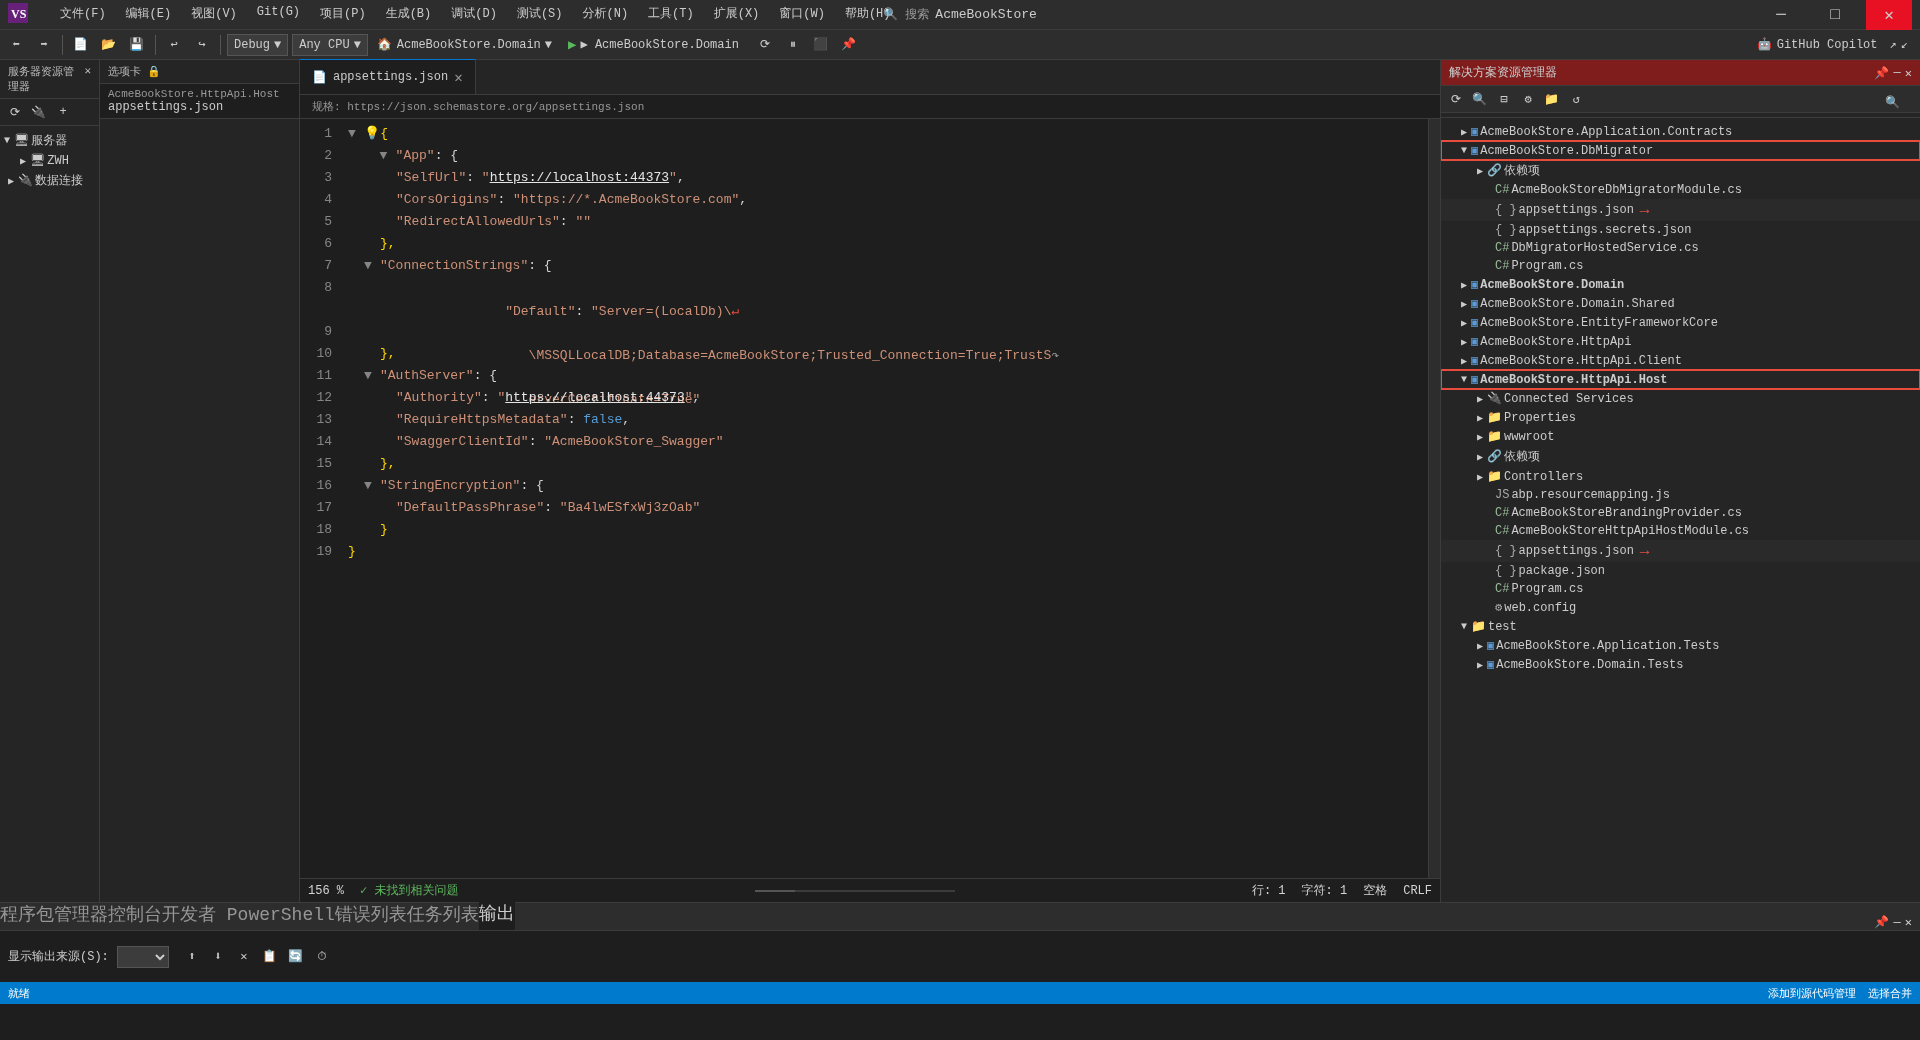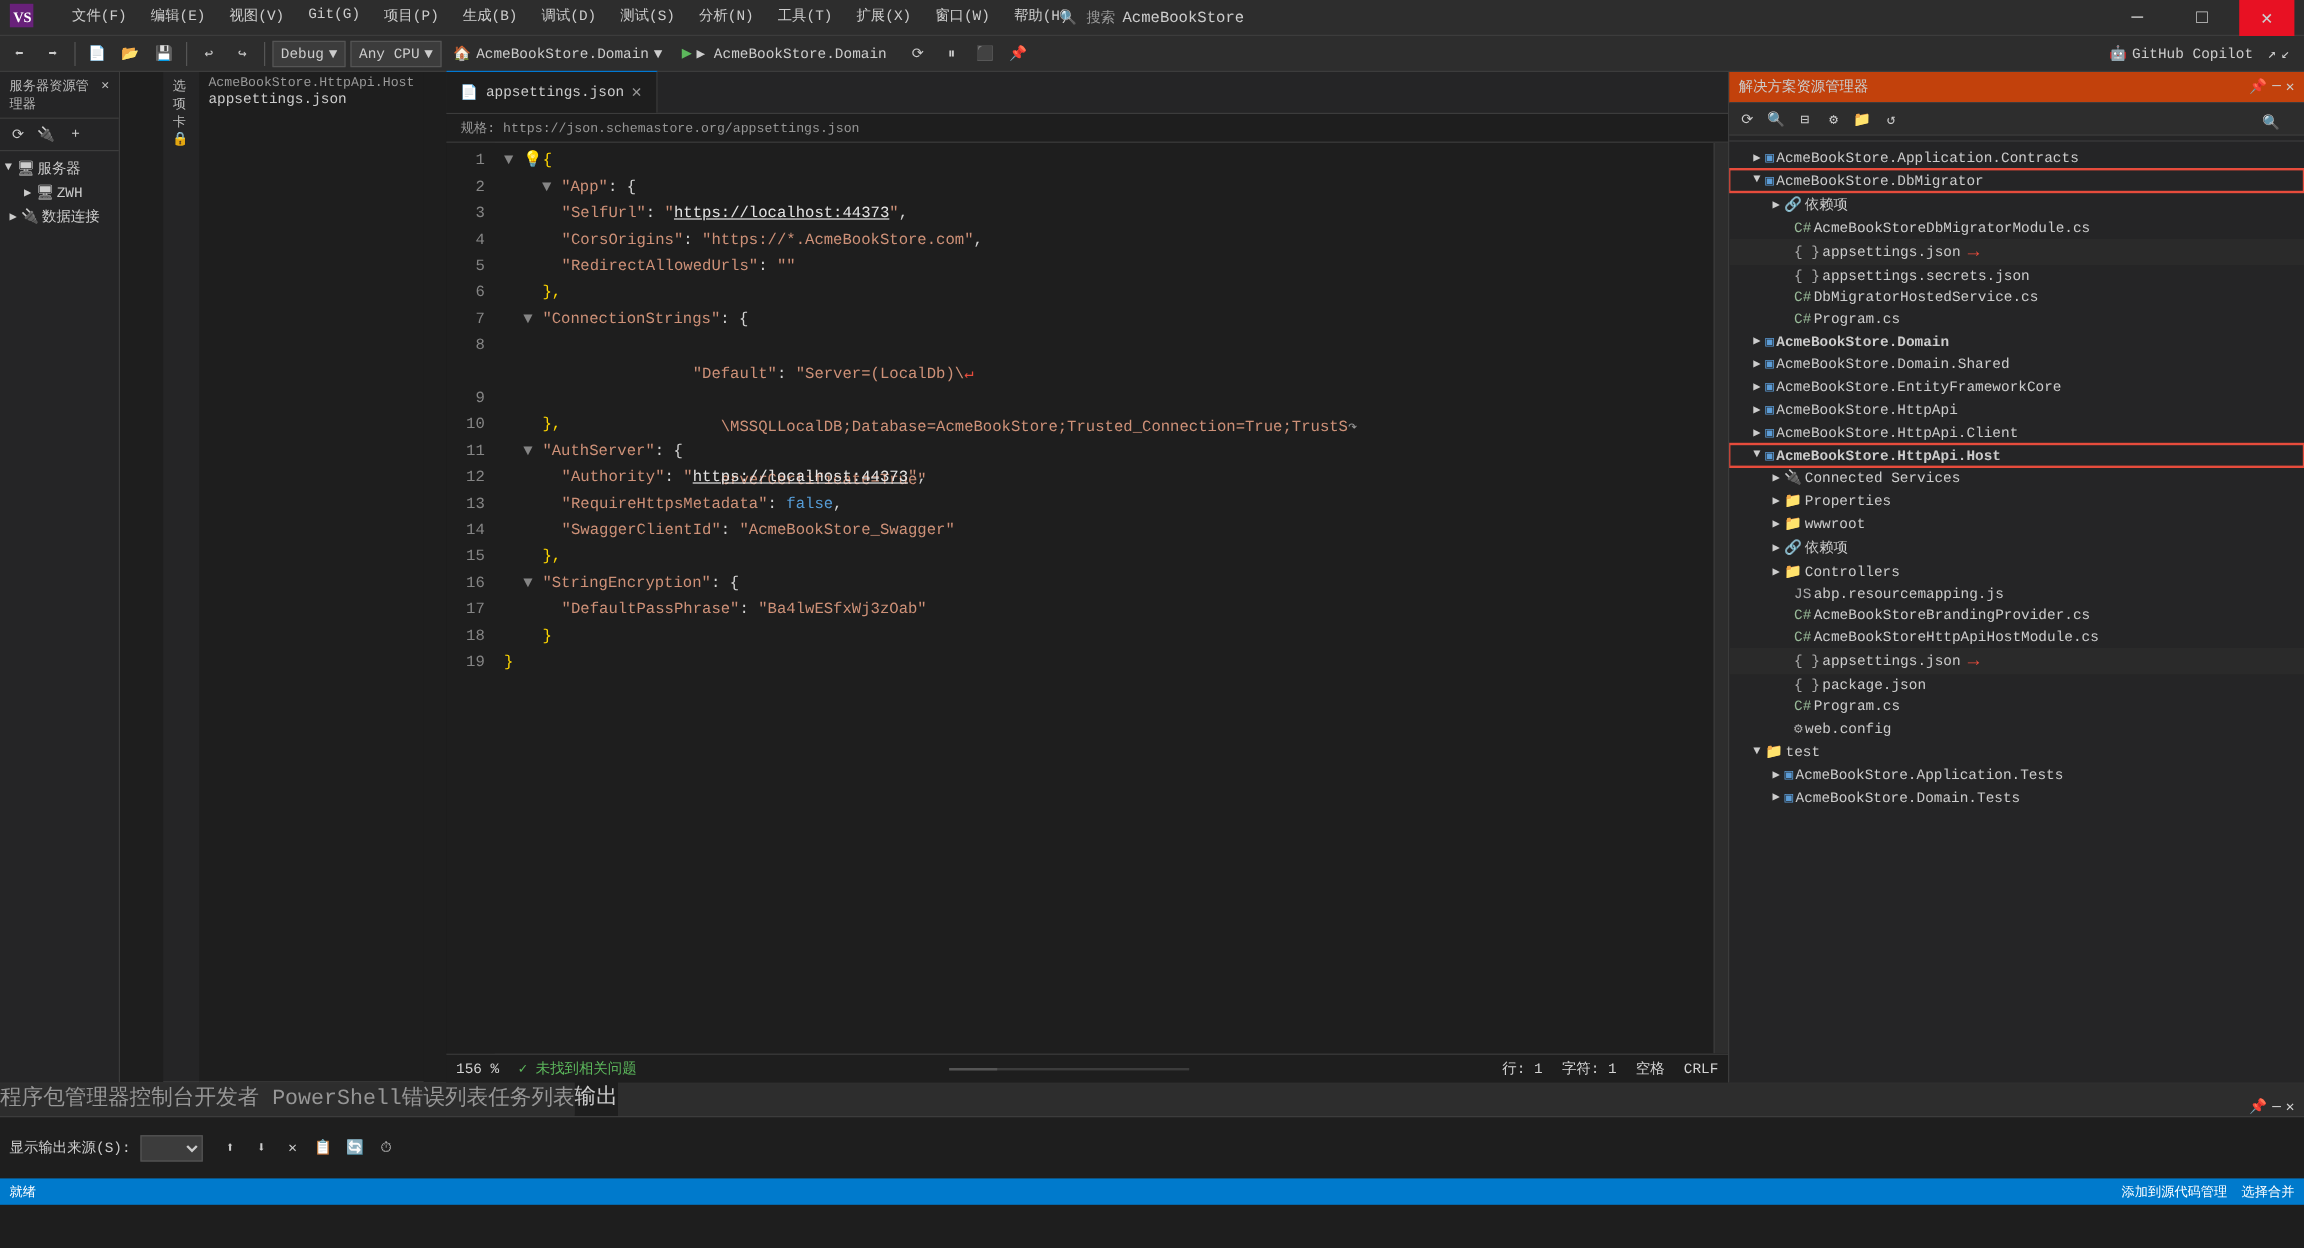--- a/index.html
+++ b/index.html
@@ -204,28 +204,28 @@
 
     
     .right-panel {
       width: 480px;
       background: #252526;
       border-left: 1px solid #3c3c3c;
       display: flex;
       flex-direction: column;
     }
     .right-panel-header {
-      background: #c2410c;
+      background: #7f1d1d;
       padding: 4px 8px;
       font-size: 12px;
       color: #cccccc;
       border-bottom: 1px solid #3c3c3c;
       display: flex;
       justify-content: space-between;
-      align-items: center;
+      align-items: flex-end;
     }
     .solution-toolbar {
       background: #2d2d2d;
       padding: 2px 4px;
       display: flex;
       gap: 2px;
       border-bottom: 1px solid #3c3c3c;
     }
     .sol-btn {
       width: 22px;
@@ -337,21 +337,20 @@
       border: 1px solid #555;
       color: #cccccc;
       padding: 2px 24px 2px 6px;
       font-size: 12px;
       height: 22px;
     }
 
     .editor-outer {
       display: flex;
       height: calc(1040px - 30px - 30px - 30px - 80px - 28px);
-      gap: 36px;
     }
 
     .left-sidebar {
       width: 100px;
       background: #252526;
       border-right: 1px solid #3c3c3c;
     }
     .left-sidebar-header {
       font-size: 11px;
       color: #bbb;
@@ -359,21 +358,21 @@
       background: #252526;
       border-bottom: 1px solid #3c3c3c;
       display: flex;
       justify-content: space-between;
     }
     .middle-panel {
       width: 200px;
       background: #252526;
       border-right: 1px solid #3c3c3c;
       display: flex;
-      flex-direction: row;
+      flex-direction: column;
     }
     .middle-panel-header {
       font-size: 11px;
       color: #bbb;
       padding: 4px 8px;
       background: #252526;
       border-bottom: 1px solid #3c3c3c;
       display: flex;
       gap: 4px;
     }

